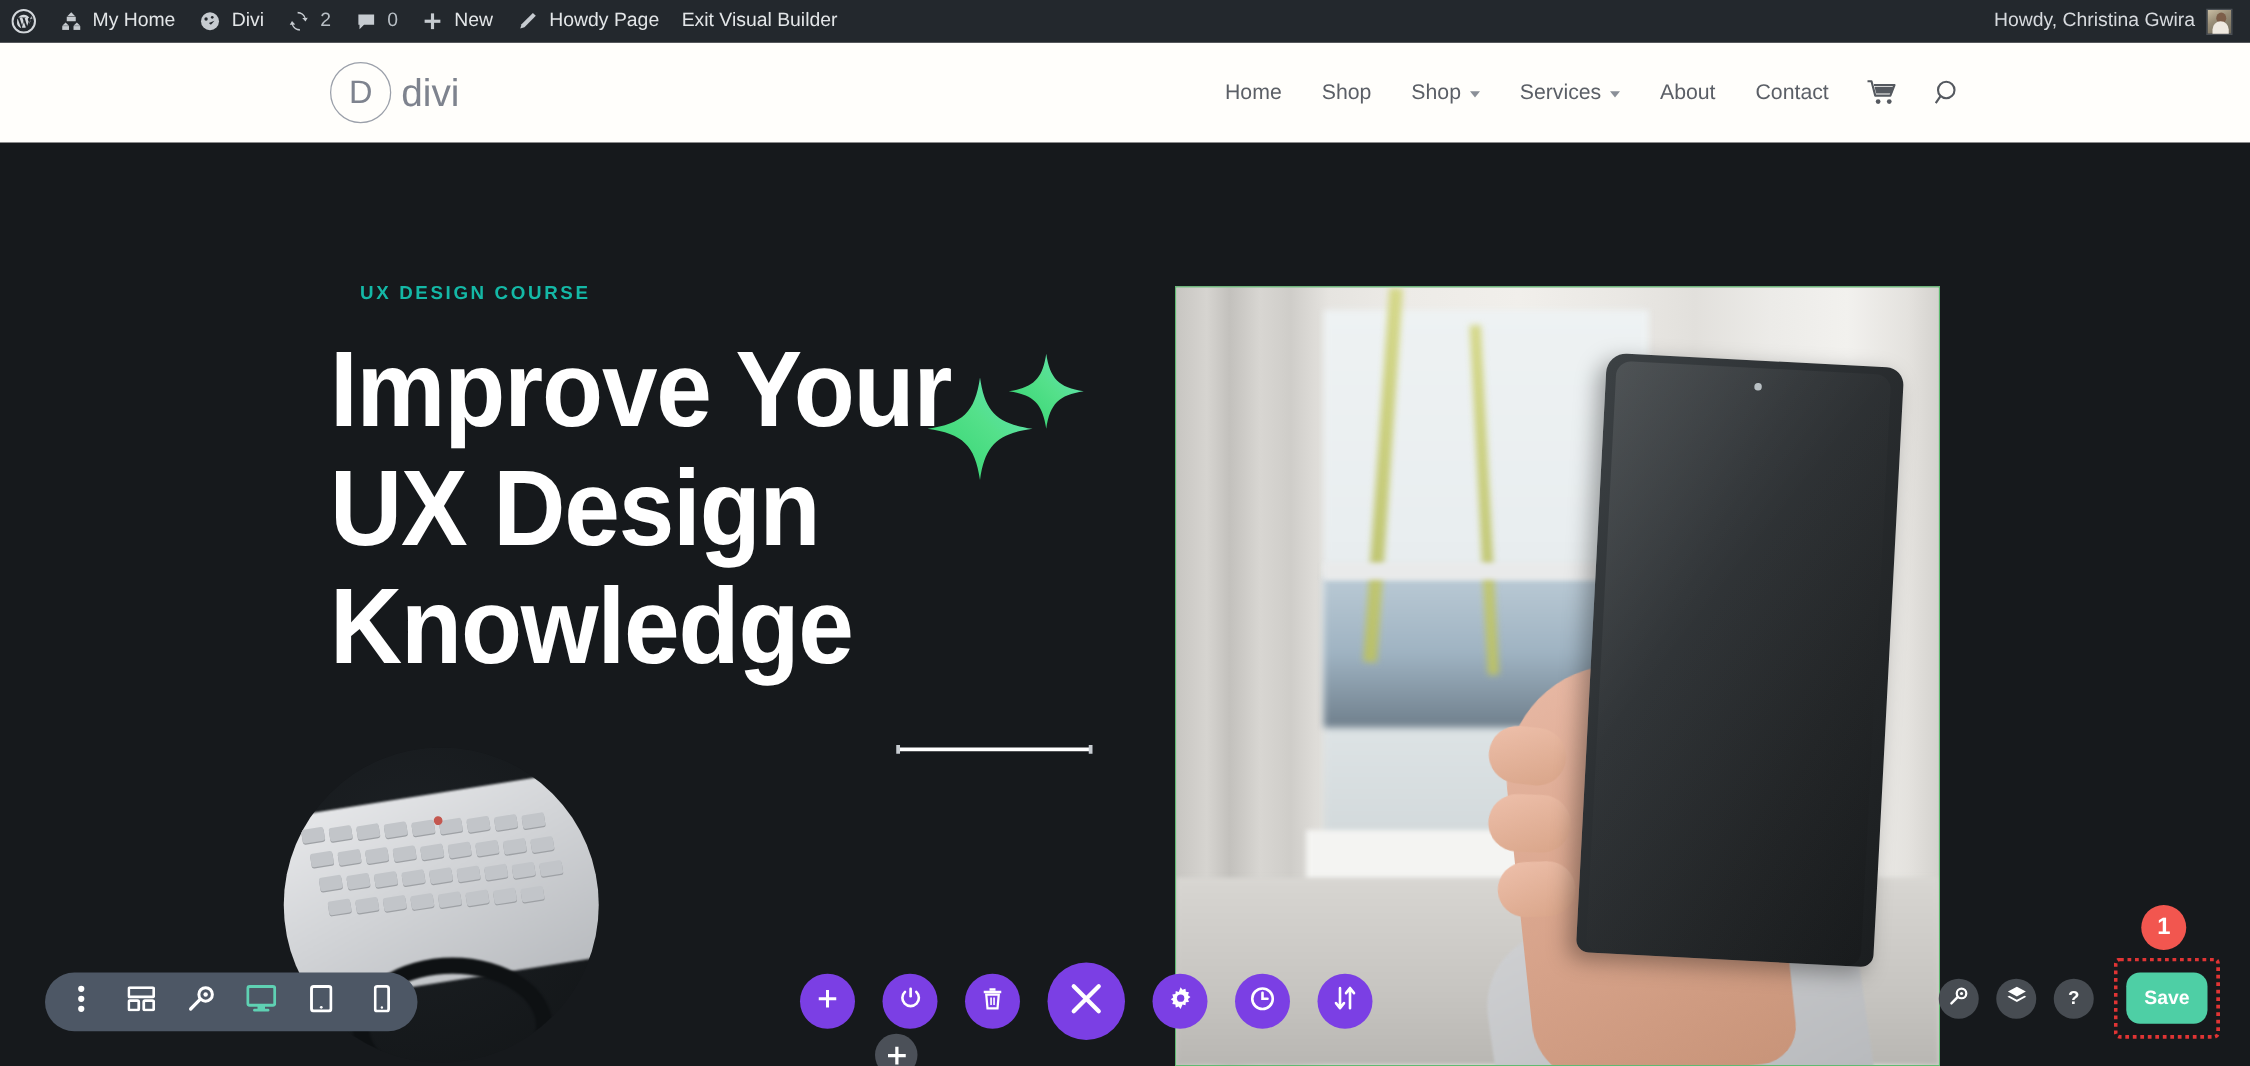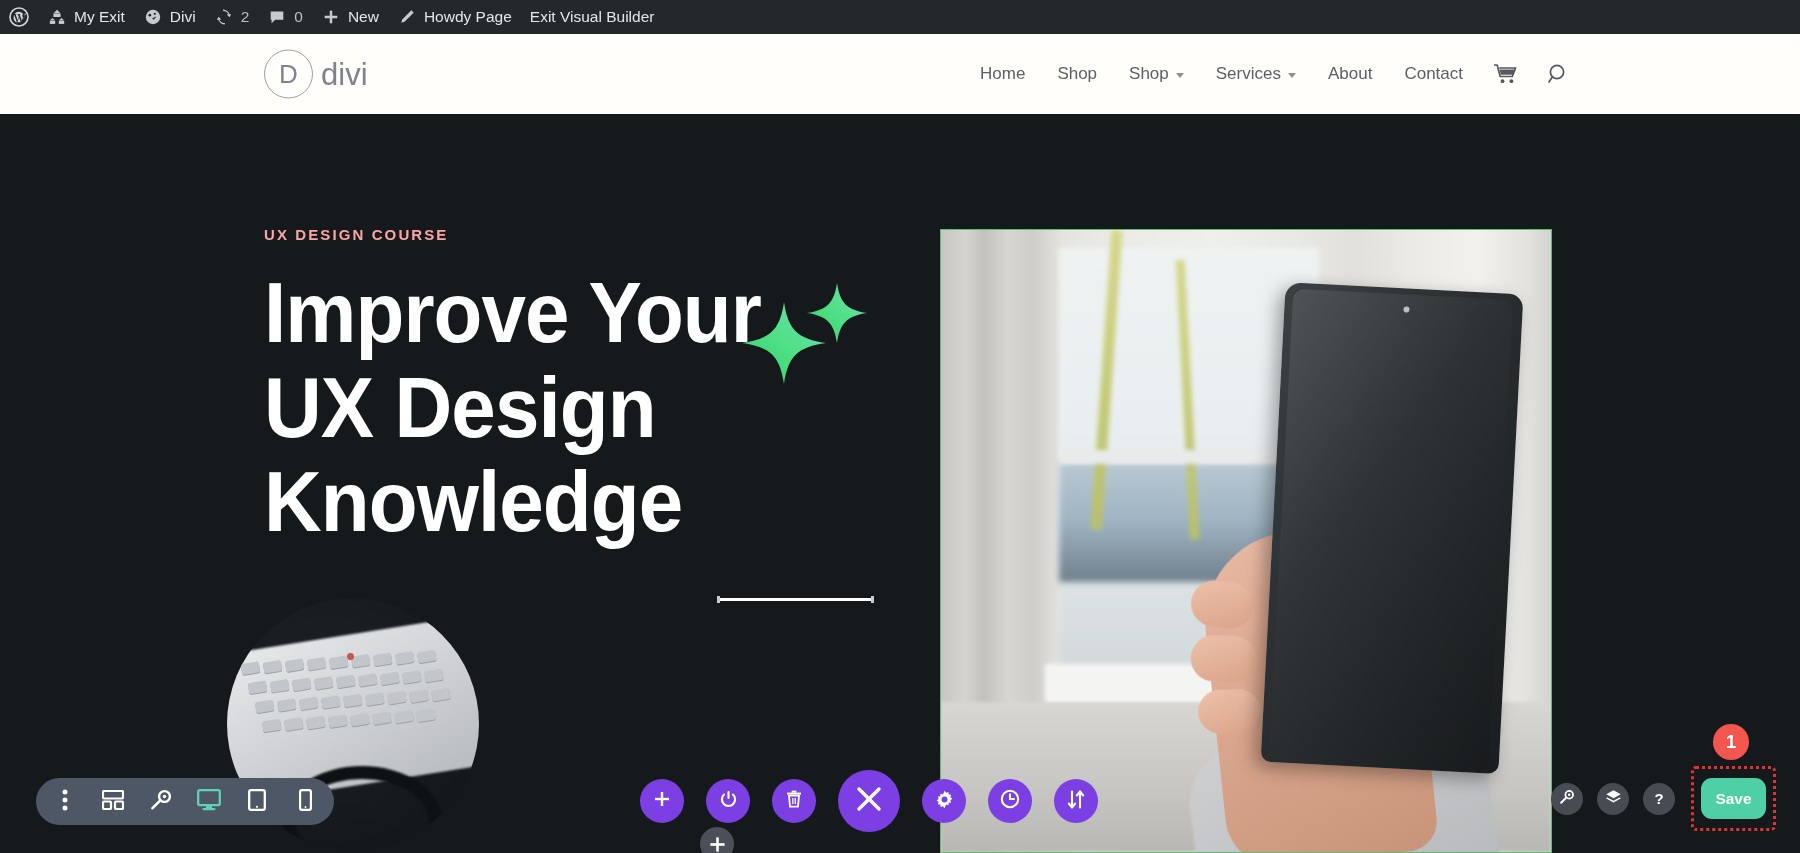--- a/index.html
+++ b/index.html
@@ -79,23 +79,24 @@
 
   
   .hero {
     position: absolute; top: 114px; left: 0;
     width: 1800px; height: 739px;
     background: #16191c;
     overflow: hidden;
   }
   .hero-left { position: absolute; left: 264px; top: 112px; width: 660px; }
   .eyebrow {
-    color: #fca5a5;
+    color: #14b8a6;
     font-size: 15px; font-weight: 700; letter-spacing: 2.1px;
     text-transform: uppercase;
+    margin-left: 24px;
   }
   .hero-title {
     margin-top: 22px;
     color: #ffffff;
     font-size: 86px;
     line-height: 1.1;
     font-weight: 700;
     letter-spacing: -1px;
     font-family: "Liberation Sans Narrow", "Liberation Sans", sans-serif;
     transform: scaleX(0.93);
@@ -303,21 +304,21 @@
     <span class="ab-icon">
       <svg width="18" height="18" viewBox="0 0 20 20">
         <path d="M10 2 6.5 5.5h7L10 2Z" fill="#c6cbd0"></path>
         <rect x="6" y="6" width="8" height="4" fill="#c6cbd0"></rect>
         <path d="M5 11 2 14h6l-3-3Z" fill="#c6cbd0"></path>
         <rect x="2" y="14.3" width="6" height="3.4" fill="#c6cbd0"></rect>
         <path d="M15 11l-3 3h6l-3-3Z" fill="#c6cbd0"></path>
         <rect x="12" y="14.3" width="6" height="3.4" fill="#c6cbd0"></rect>
       </svg>
     </span>
-    <span>My Exit</span>
+    <span>My Home</span>
   </div>
 
   <div class="ab-item">
     <span class="ab-icon">
       <svg width="18" height="18" viewBox="0 0 20 20">
         <circle cx="10" cy="10" r="8" fill="#c6cbd0"></circle>
         <circle cx="6.5" cy="8" r="1.5" fill="#23282d"></circle>
         <circle cx="12" cy="6.5" r="1.2" fill="#23282d"></circle>
         <path d="M9 11.5 14 9.5l-3.2 3.6z" fill="#23282d"></path>
       </svg>
@@ -362,20 +363,26 @@
     </span>
     <span>Howdy Page</span>
   </div>
 
   <div class="ab-item">
     <span>Exit Visual Builder</span>
   </div>
 
   <div class="ab-spacer"></div>
 
+  <div class="ab-right">
+    <div class="ab-howdy">
+      <span>Howdy, Christina Gwira</span>
+      <span class="ab-avatar"></span>
+    </div>
+  </div>
 </div>
 
 <div class="site-header">
 
   <div class="logo-wrap">
     <div class="logo-mark">D</div>
     <div class="logo-word">divi</div>
   </div>
 
   <nav class="nav">

